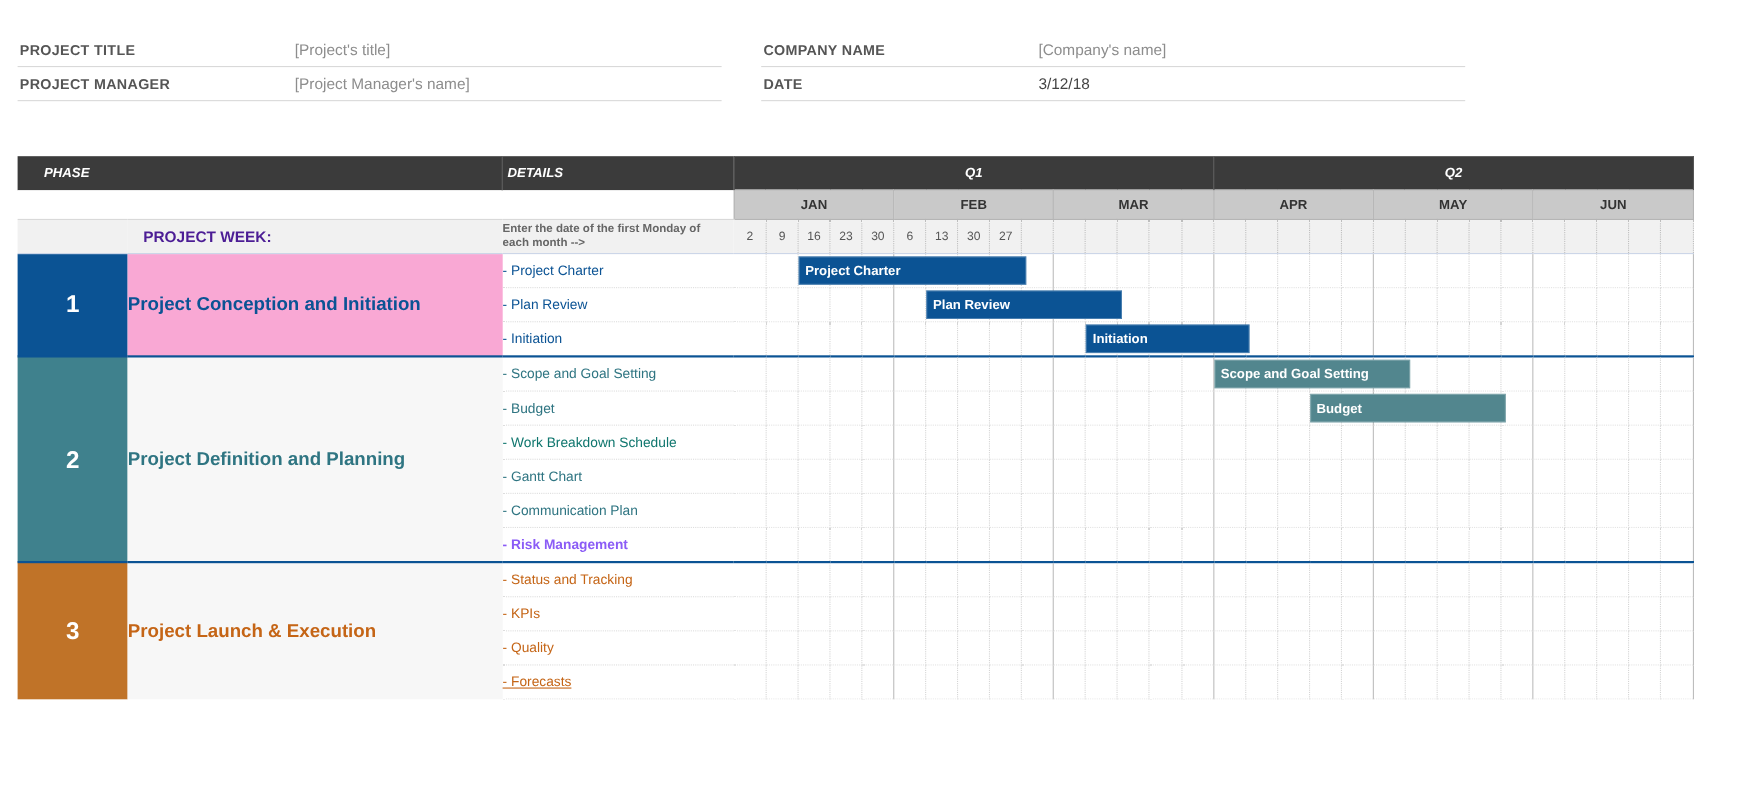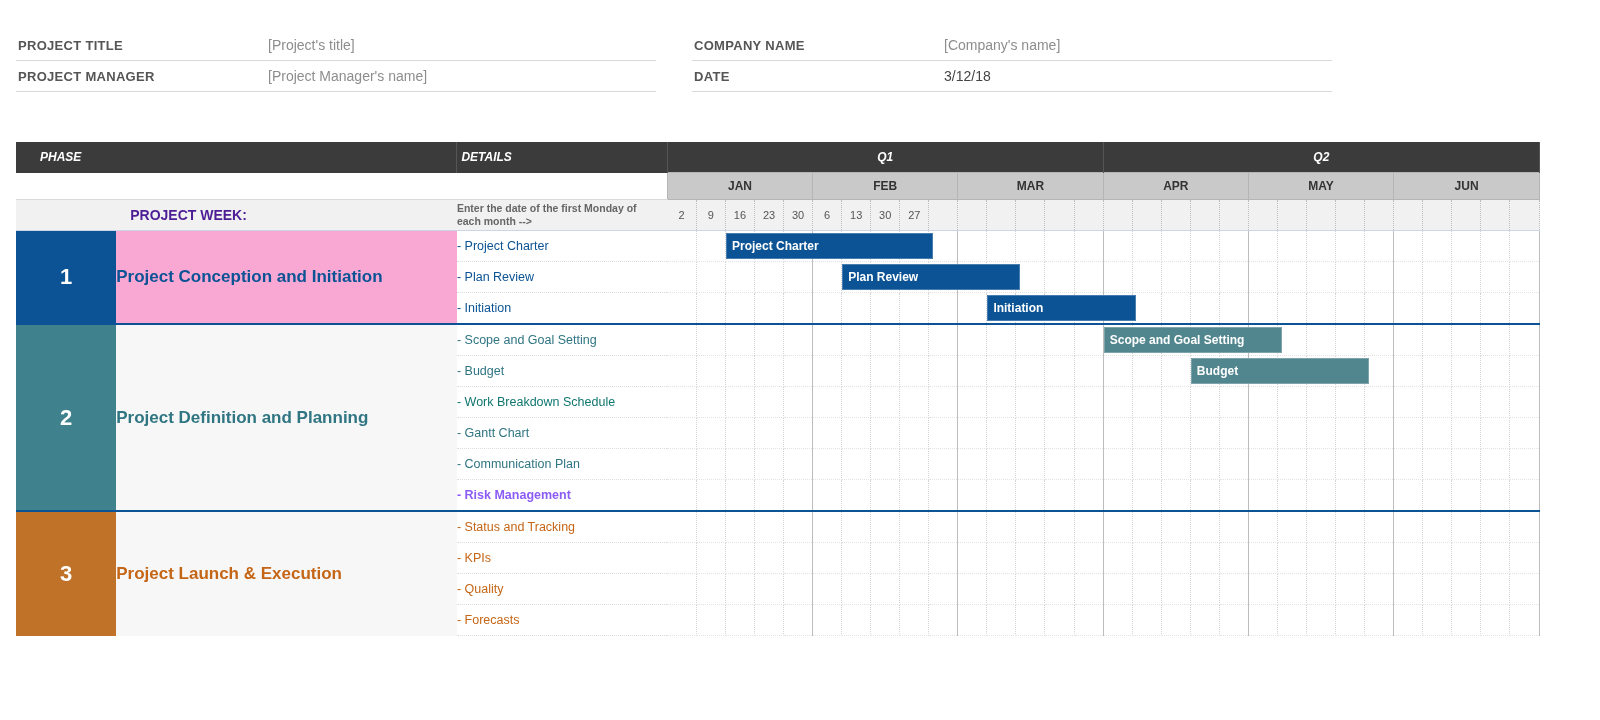--- a/index.html
+++ b/index.html
@@ -592,21 +592,21 @@
           <td class="tlcell"></td>
           <td class="tlcell"></td>
           <td class="tlcell month-edge"></td>
           <td class="tlcell"></td>
           <td class="tlcell"></td>
           <td class="tlcell"></td>
           <td class="tlcell"></td>
           <td class="tlcell month-edge"></td>
         </tr>
         <tr>
-          <td class="taskcell" style="color: rgb(197, 101, 22);">Forecasts</td>
+          <td class="taskcell" style="color: rgb(197, 101, 22); text-decoration: underline;">Forecasts</td>
           <td class="tlcell"></td>
           <td class="tlcell"></td>
           <td class="tlcell"></td>
           <td class="tlcell"></td>
           <td class="tlcell month-edge"></td>
           <td class="tlcell"></td>
           <td class="tlcell"></td>
           <td class="tlcell"></td>
           <td class="tlcell"></td>
           <td class="tlcell month-edge"></td>

